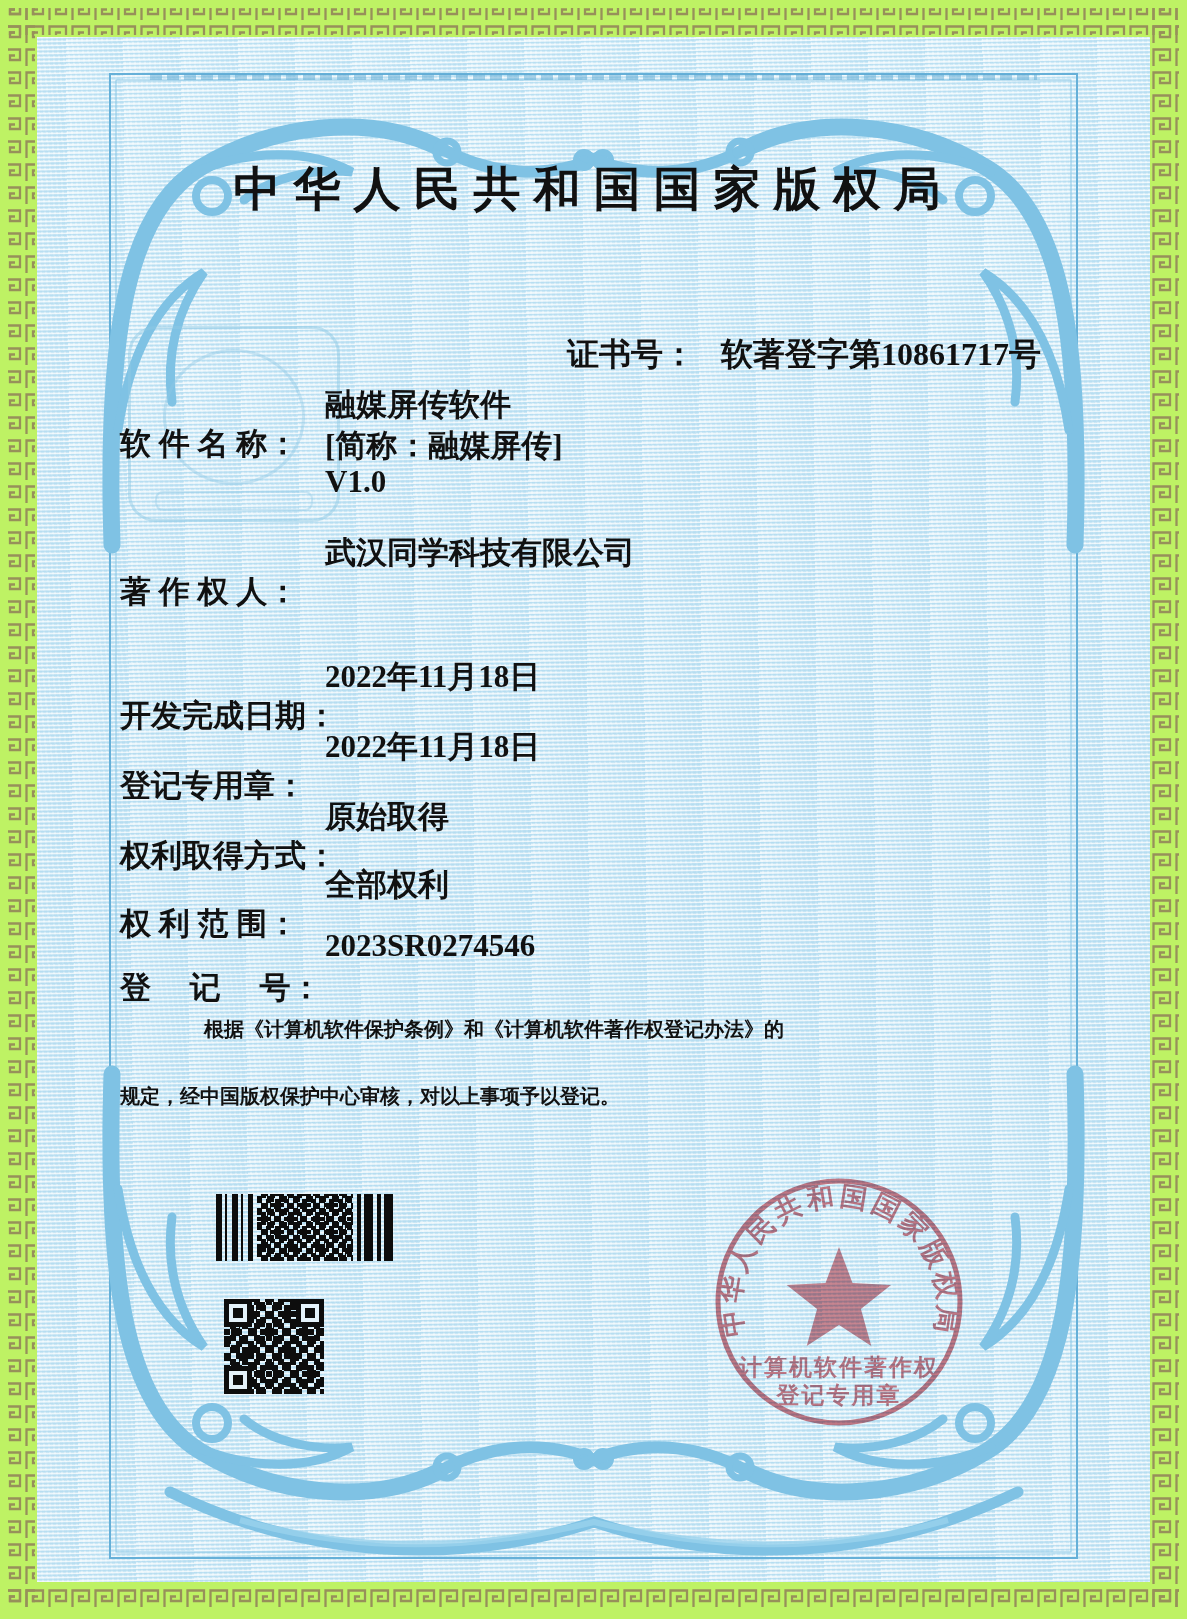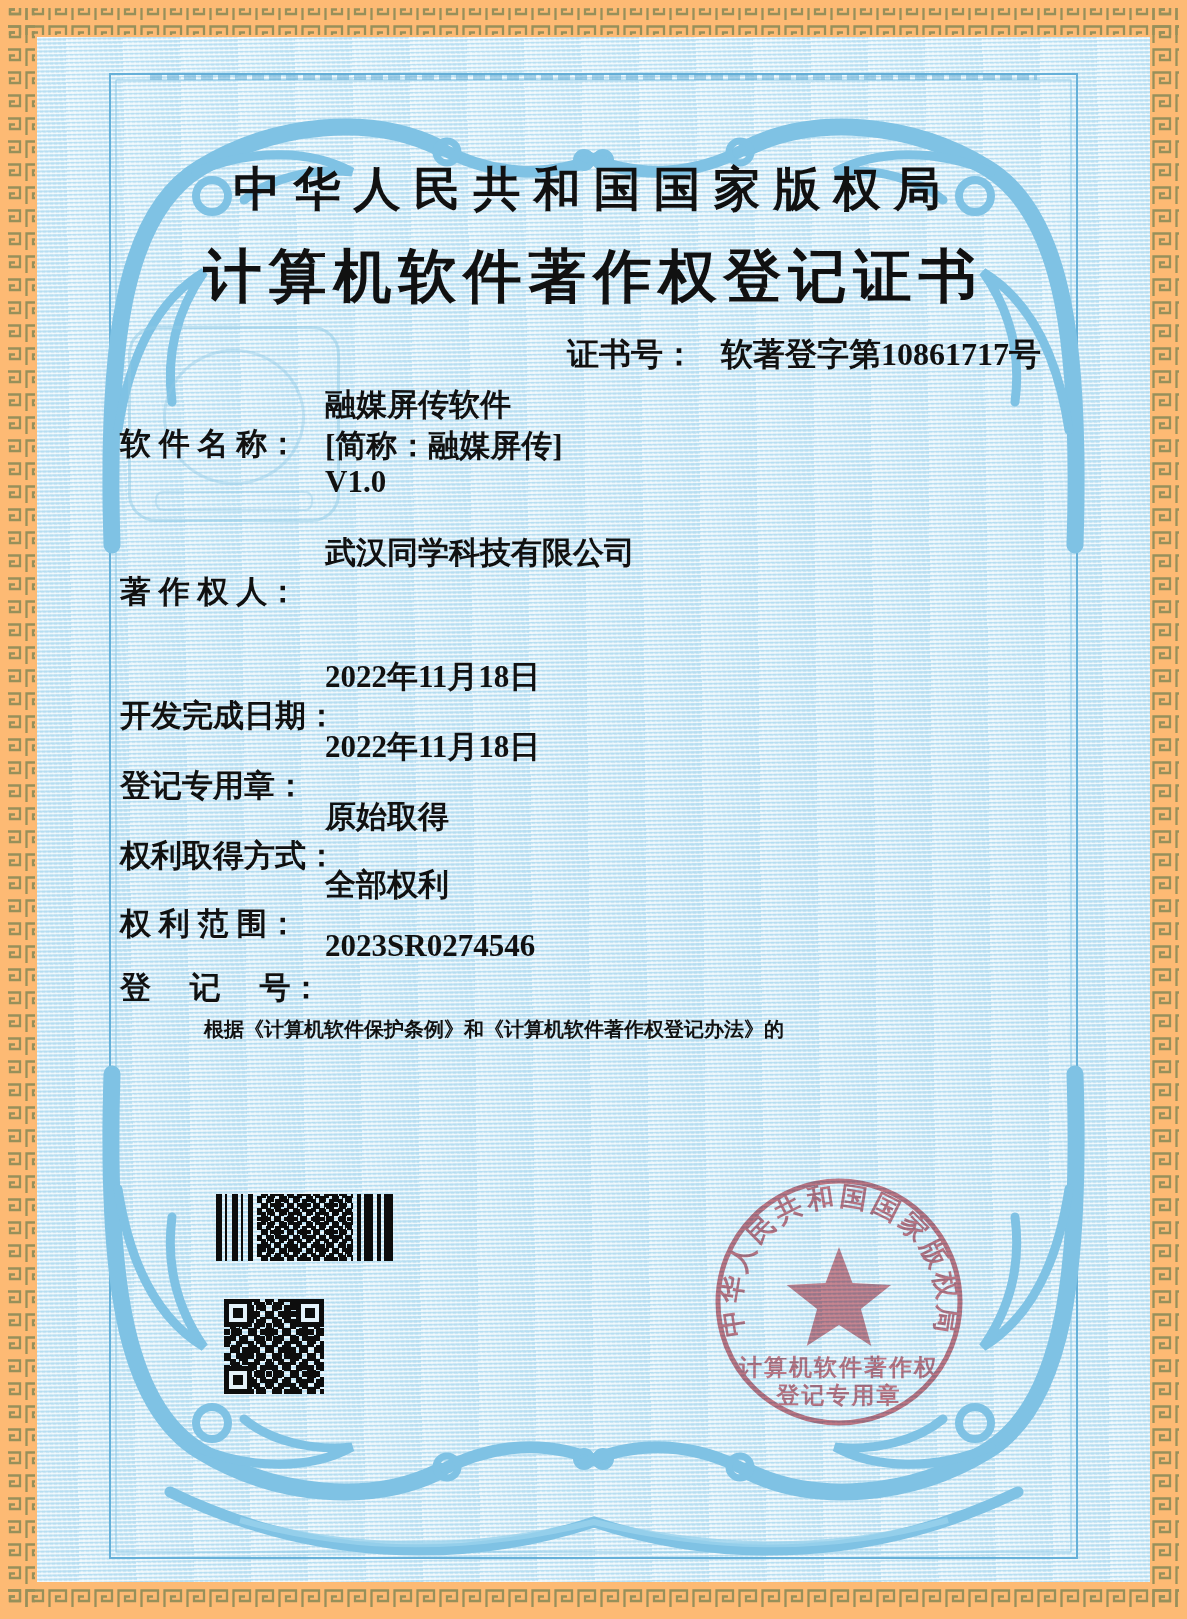--- a/index.html
+++ b/index.html
@@ -1,19 +1,19 @@
 <!DOCTYPE html>
 <html><head>
 <meta charset="utf-8">
 <style>
   html,body{margin:0;padding:0;background:#ffffff;}
   .page{
     position:relative;
     width:1187px;height:1619px;
-    background:#fdba74;
+    background:#bef264;
     overflow:hidden;
     font-family:"Liberation Serif","DejaVu Serif",serif;
     color:#111;
   }
   
   .frame, .ornaments{position:absolute;left:0;top:0;}
   
   .panel{
     position:absolute;inset:37px;
     background:
@@ -126,21 +126,20 @@
     <path d="M240 1520 C 360 1554 480 1550 594 1522 C 710 1550 830 1554 948 1520" stroke="#9ad2ec" stroke-width="6" fill="none" opacity=".8"></path>
     <use href="#cornerFl"></use>
     <use href="#cornerFl" transform="translate(1187 0) scale(-1 1)"></use>
     <use href="#cornerFl" transform="translate(0 1619) scale(1 -1)"></use>
     <use href="#cornerFl" transform="translate(1187 1619) scale(-1 -1)"></use>
   </svg>
 
   <div class="watermark"></div>
 
   <div class="authority">中华人民共和国国家版权局</div>
-  <div class="cert-title">计算机软件著作权登记证书</div>
   <div class="cert-no">
     <span class="lbl">证书号：</span><span>软著登字第10861717号</span>
   </div>
 
   <div class="row" style="top:384px">
     <span class="label">软 件 名 称：</span>
     <span class="value">融媒屏传软件</span>
   </div>
   <div class="row" style="top:425px">
     <span class="value">[简称：融媒屏传]</span>
@@ -173,20 +172,21 @@
     <span class="label">权 利 范 围：</span>
     <span class="value">全部权利</span>
   </div>
 
   <div class="row" style="top:928px">
     <span class="label">登　 记　 号：</span>
     <span class="value">2023SR0274546</span>
   </div>
 
   <div class="statement-line" style="left:204px;top:1016px">根据《计算机软件保护条例》和《计算机软件著作权登记办法》的</div>
+  <div class="statement-line" style="left:120px;top:1083px">规定，经中国版权保护中心审核，对以上事项予以登记。</div>
 
   <div class="barcode">
     <div class="bc-left"></div>
     <div class="bc-mid"></div>
     <div class="bc-right"></div>
   </div>
 
   <div class="qr">
     <div class="finder tl"></div>
     <div class="finder tr"></div>

